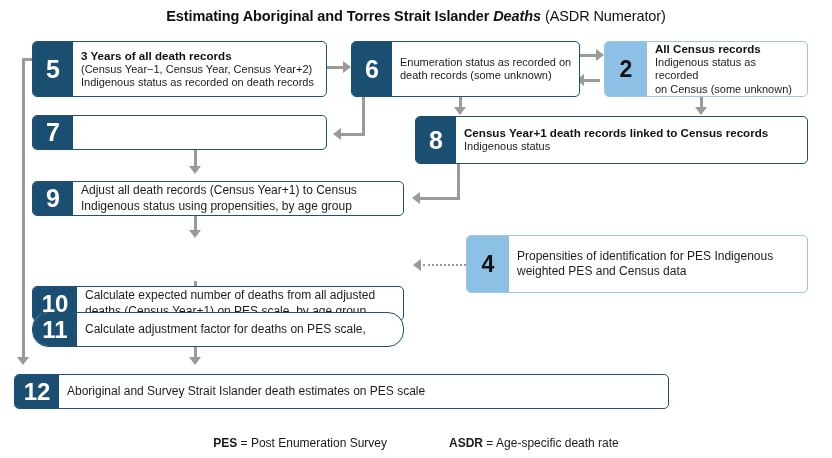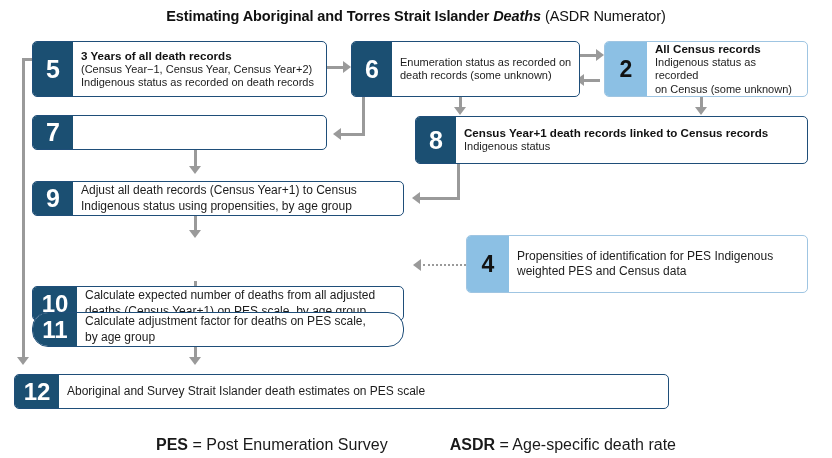--- a/index.html
+++ b/index.html
@@ -130,21 +130,21 @@
     border-top: 2px dotted #9a9a9a;
   }
 
   
   .footer {
     position: absolute;
     left: 0;
     top: 436px;
     width: 832px;
     text-align: center;
-    font-size: 16px;
+    font-size: 12px;
     color: #1a1a1a;
   }
   .footer .k { font-weight: bold; }
   .footer .gap { display: inline-block; width: 62px; }
 </style>
 </head>
 <body>
 
 <div class="title">
   <span>Estimating Aboriginal and Torres Strait Islander </span><span class="em">Deaths</span><span class="reg"> (ASDR Numerator)</span>
@@ -251,21 +251,20 @@
   <div class="body">
     <div class="plain">Propensities of identification for PES Indigenous</div>
     <div class="plain">weighted PES and Census data</div>
   </div>
 </div>
 
 <div class="box dark" style="left:32px; top:312px; width:372px; height:35px;border-radius:16px;">
   <div class="num wide">11</div>
   <div class="body">
     <div class="plain">Calculate adjustment factor for deaths on PES scale,</div>
-    <div class="plain">by age group</div>
   </div>
 </div>
 
 <div class="box dark" style="left:14px; top:374px; width:655px; height:35px;">
   <div class="num wide">12</div>
   <div class="body">
     <div class="plain">Aboriginal and Survey Strait Islander death estimates on PES scale</div>
   </div>
 </div>
 

